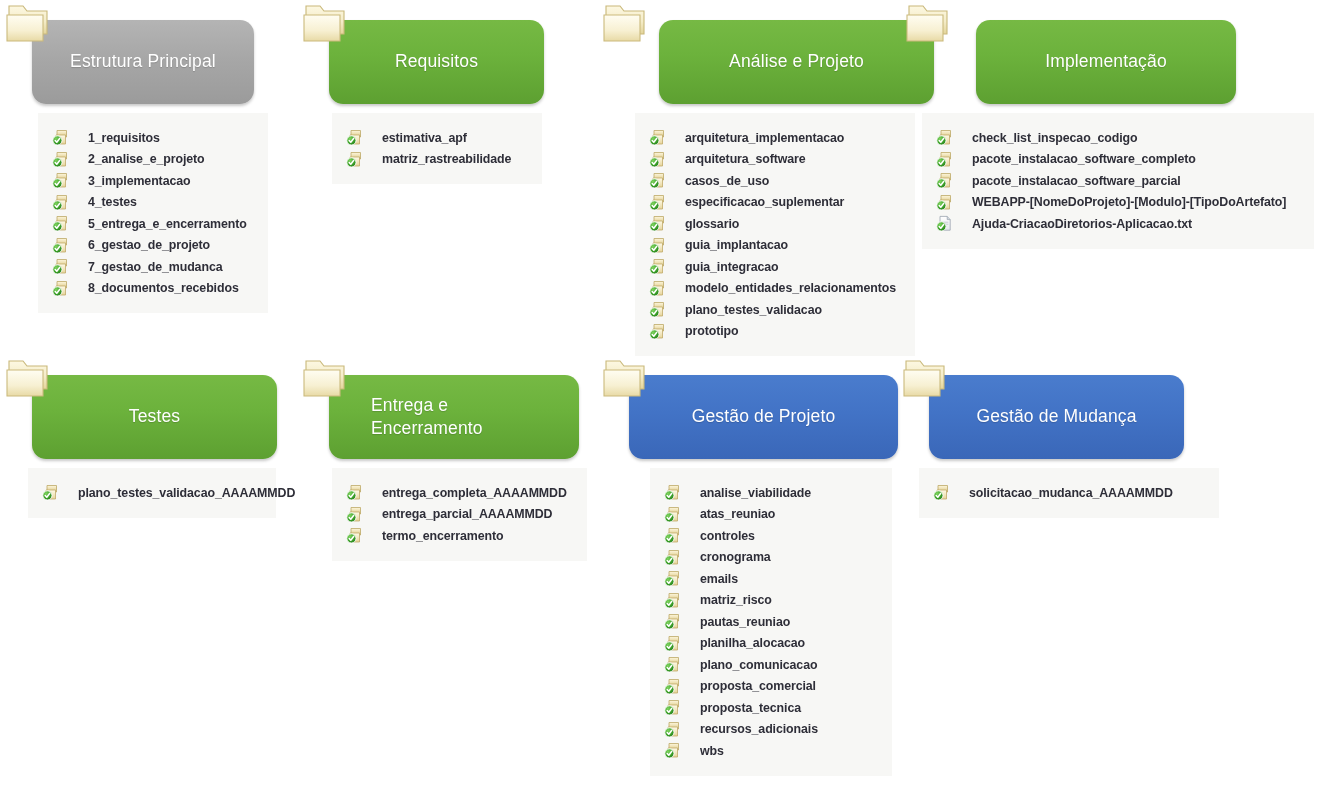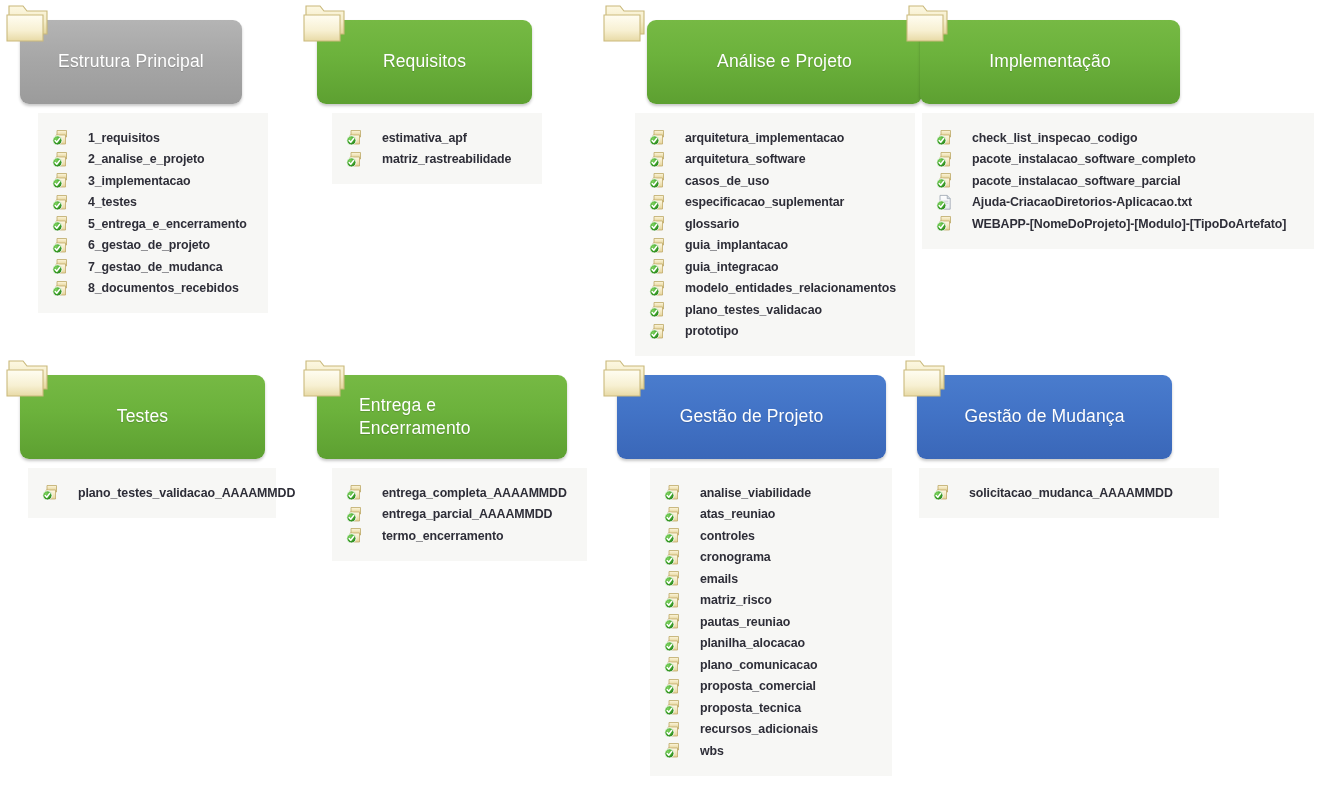--- a/index.html
+++ b/index.html
@@ -33,24 +33,24 @@
     top: 0;
     width: 56px;
     height: 46px;
     z-index: 3;
     pointer-events: none;
   }
 
   
   .card {
     position: absolute;
-    left: 20px;
+    left: 32px;
     top: 20px;
     height: 84px;
-    border-radius: 9px;
+    border-radius: 14px;
     z-index: 2;
     display: flex;
     align-items: center;
     justify-content: center;
     box-shadow: 0 2px 3px rgba(0,0,0,0.22);
   }
   .card.green {
     background: linear-gradient(180deg, #76b944 0%, #6cb23c 42%, #5da031 100%);
   }
   .card.blue {
@@ -745,21 +745,21 @@
           <stop offset="60%" stop-color="#f7f0d2"></stop>
           <stop offset="100%" stop-color="#e8daa6"></stop>
         </linearGradient>
       </defs>
 
       <path d="M9,6 L23,6 L27,11 L47,11 L47,34 L9,34 Z" fill="url(#fg1)" stroke="#c9b87a" stroke-width="1.1"></path>
 
       <path d="M7,15 L43,15 L43,41 L7,41 Z" fill="url(#fg2)" stroke="#cbba7d" stroke-width="1.1"></path>
     </svg>
 
-    <div class="card green" style="width: 260px;">
+    <div class="card green" style="width: 260px; margin-left: 44px;">
       <div class="card-title">Implementação</div>
     </div>
 
     <div class="list-panel" style="left: 22px; top: 113px; width: 392px;">
   <div class="list-item">
     <span class="item-icon">
             <svg viewBox="0 0 17 17" xmlns="http://www.w3.org/2000/svg" aria-hidden="true" style="display:block">
     <defs>
       <linearGradient id="ic-f1" x1="0" y1="0" x2="0" y2="1">
         <stop offset="0%" stop-color="#fdf6dc"></stop>
@@ -829,20 +829,47 @@
         <stop offset="100%" stop-color="#1f7a18"></stop>
       </radialGradient>
     </defs>
     <path d="M5,1.5 L14.5,1.5 L14.5,8 L5,8 Z" fill="url(#ic-f1)" stroke="#bda866" stroke-width="0.8"></path>
     <path d="M4,6 L13.5,6 L13.5,15 L4,15 Z" fill="url(#ic-f2)" stroke="#c0aa68" stroke-width="0.8"></path>
     <circle cx="5.4" cy="11.4" r="4.6" fill="url(#ic-g)" stroke="#ffffff" stroke-width="0.9"></circle>
     <path d="M3.2,11.5 L4.8,13.2 L7.8,9.3" fill="none" stroke="#ffffff" stroke-width="1.5" stroke-linecap="round" stroke-linejoin="round"></path>
   </svg>
           </span>
     <span class="item-label">pacote_instalacao_software_parcial</span>
+  </div>
+
+  <div class="list-item">
+    <span class="item-icon">
+            <svg viewBox="0 0 17 17" xmlns="http://www.w3.org/2000/svg" aria-hidden="true" style="display:block">
+    <defs>
+      <linearGradient id="ic-f1" x1="0" y1="0" x2="0" y2="1">
+        <stop offset="0%" stop-color="#fdf6dc"></stop>
+                  <stop offset="100%" stop-color="#ddc985"></stop>
+      </linearGradient>
+      <linearGradient id="ic-f2" x1="0" y1="0" x2="0" y2="1">
+        <stop offset="0%" stop-color="#fffbe8"></stop>
+                  <stop offset="100%" stop-color="#e6d49a"></stop>
+      </linearGradient>
+      <radialGradient id="ic-g" cx="35%" cy="30%" r="80%">
+        <stop offset="0%" stop-color="#7ed45e"></stop>
+                  <stop offset="60%" stop-color="#3ea02a"></stop>
+        <stop offset="100%" stop-color="#1f7a18"></stop>
+      </radialGradient>
+    </defs>
+    <path d="M5,1.5 L14.5,1.5 L14.5,8 L5,8 Z" fill="url(#ic-f1)" stroke="#bda866" stroke-width="0.8"></path>
+    <path d="M4,6 L13.5,6 L13.5,15 L4,15 Z" fill="url(#ic-f2)" stroke="#c0aa68" stroke-width="0.8"></path>
+    <circle cx="5.4" cy="11.4" r="4.6" fill="url(#ic-g)" stroke="#ffffff" stroke-width="0.9"></circle>
+    <path d="M3.2,11.5 L4.8,13.2 L7.8,9.3" fill="none" stroke="#ffffff" stroke-width="1.5" stroke-linecap="round" stroke-linejoin="round"></path>
+  </svg>
+          </span>
+    <span class="item-label">WEBAPP-[NomeDoProjeto]-[Modulo]-[TipoDoArtefato]</span>
   </div>
 
   <div class="list-item">
     <span class="item-icon">
             <svg viewBox="0 0 17 17" xmlns="http://www.w3.org/2000/svg" aria-hidden="true" style="display:block">
     <defs>
       <linearGradient id="ic-d1" x1="0" y1="0" x2="0" y2="1">
         <stop offset="0%" stop-color="#ffffff"></stop>
                   <stop offset="100%" stop-color="#e6e9ee"></stop>
       </linearGradient>
@@ -853,47 +880,20 @@
       </radialGradient>
     </defs>
     <path d="M4,1.4 L11.2,1.4 L14.2,4.6 L14.2,15.2 L4,15.2 Z" fill="url(#ic-d1)" stroke="#9aa3ae" stroke-width="0.8" stroke-linejoin="round"></path>
     <path d="M11.2,1.4 L11.2,4.6 L14.2,4.6" fill="#cfd6de" stroke="#9aa3ae" stroke-width="0.7"></path>
     <path d="M6,7.2 H12 M6,9.2 H12 M6,11.2 H10.5" stroke="#b4bcc6" stroke-width="0.7" stroke-linecap="round"></path>
     <circle cx="5.4" cy="11.4" r="4.6" fill="url(#ic-g2)" stroke="#ffffff" stroke-width="0.9"></circle>
     <path d="M3.2,11.5 L4.8,13.2 L7.8,9.3" fill="none" stroke="#ffffff" stroke-width="1.5" stroke-linecap="round" stroke-linejoin="round"></path>
   </svg>
           </span>
     <span class="item-label">Ajuda-CriacaoDiretorios-Aplicacao.txt</span>
-  </div>
-
-  <div class="list-item">
-    <span class="item-icon">
-            <svg viewBox="0 0 17 17" xmlns="http://www.w3.org/2000/svg" aria-hidden="true" style="display:block">
-    <defs>
-      <linearGradient id="ic-f1" x1="0" y1="0" x2="0" y2="1">
-        <stop offset="0%" stop-color="#fdf6dc"></stop>
-                  <stop offset="100%" stop-color="#ddc985"></stop>
-      </linearGradient>
-      <linearGradient id="ic-f2" x1="0" y1="0" x2="0" y2="1">
-        <stop offset="0%" stop-color="#fffbe8"></stop>
-                  <stop offset="100%" stop-color="#e6d49a"></stop>
-      </linearGradient>
-      <radialGradient id="ic-g" cx="35%" cy="30%" r="80%">
-        <stop offset="0%" stop-color="#7ed45e"></stop>
-                  <stop offset="60%" stop-color="#3ea02a"></stop>
-        <stop offset="100%" stop-color="#1f7a18"></stop>
-      </radialGradient>
-    </defs>
-    <path d="M5,1.5 L14.5,1.5 L14.5,8 L5,8 Z" fill="url(#ic-f1)" stroke="#bda866" stroke-width="0.8"></path>
-    <path d="M4,6 L13.5,6 L13.5,15 L4,15 Z" fill="url(#ic-f2)" stroke="#c0aa68" stroke-width="0.8"></path>
-    <circle cx="5.4" cy="11.4" r="4.6" fill="url(#ic-g)" stroke="#ffffff" stroke-width="0.9"></circle>
-    <path d="M3.2,11.5 L4.8,13.2 L7.8,9.3" fill="none" stroke="#ffffff" stroke-width="1.5" stroke-linecap="round" stroke-linejoin="round"></path>
-  </svg>
-          </span>
-    <span class="item-label">WEBAPP-[NomeDoProjeto]-[Modulo]-[TipoDoArtefato]</span>
   </div>
 </div>
   </div>
 
   <div class="group" style="left: 0px; top: 355px;">
 
     <svg class="folder-tab" viewBox="0 0 56 46" xmlns="http://www.w3.org/2000/svg" aria-hidden="true">
       <defs>
         <linearGradient id="fg1" x1="0" y1="0" x2="0" y2="1">
           <stop offset="0%" stop-color="#fdf8e2"></stop>

